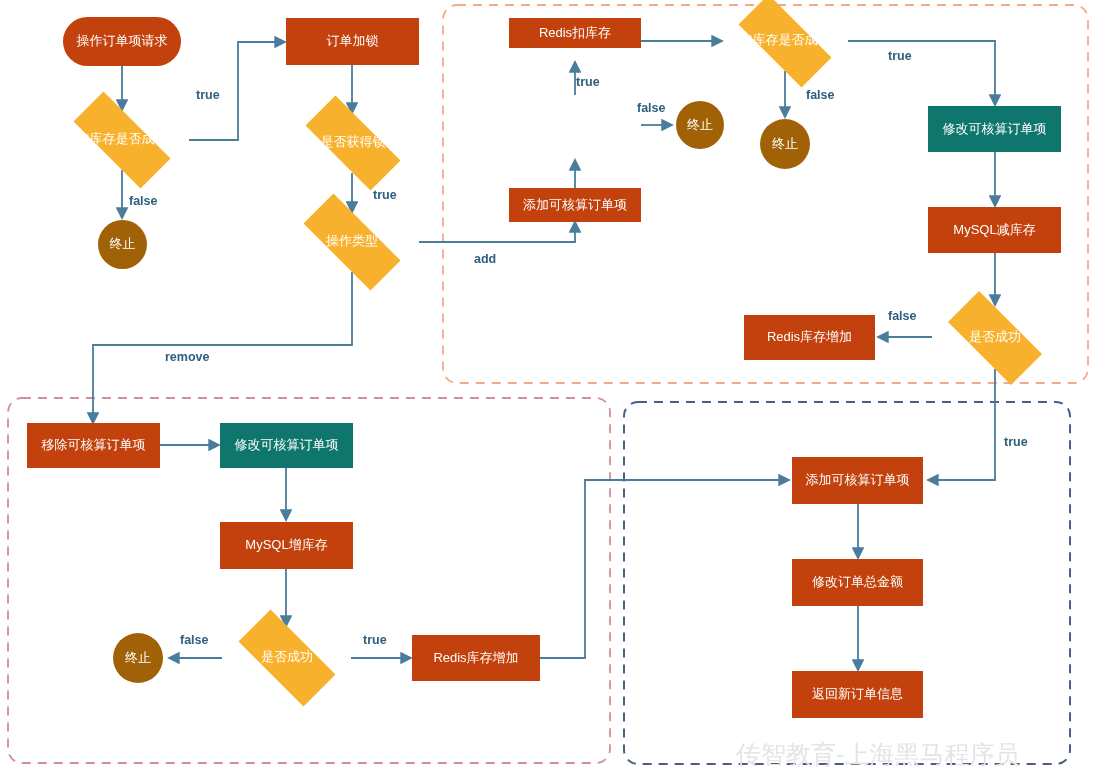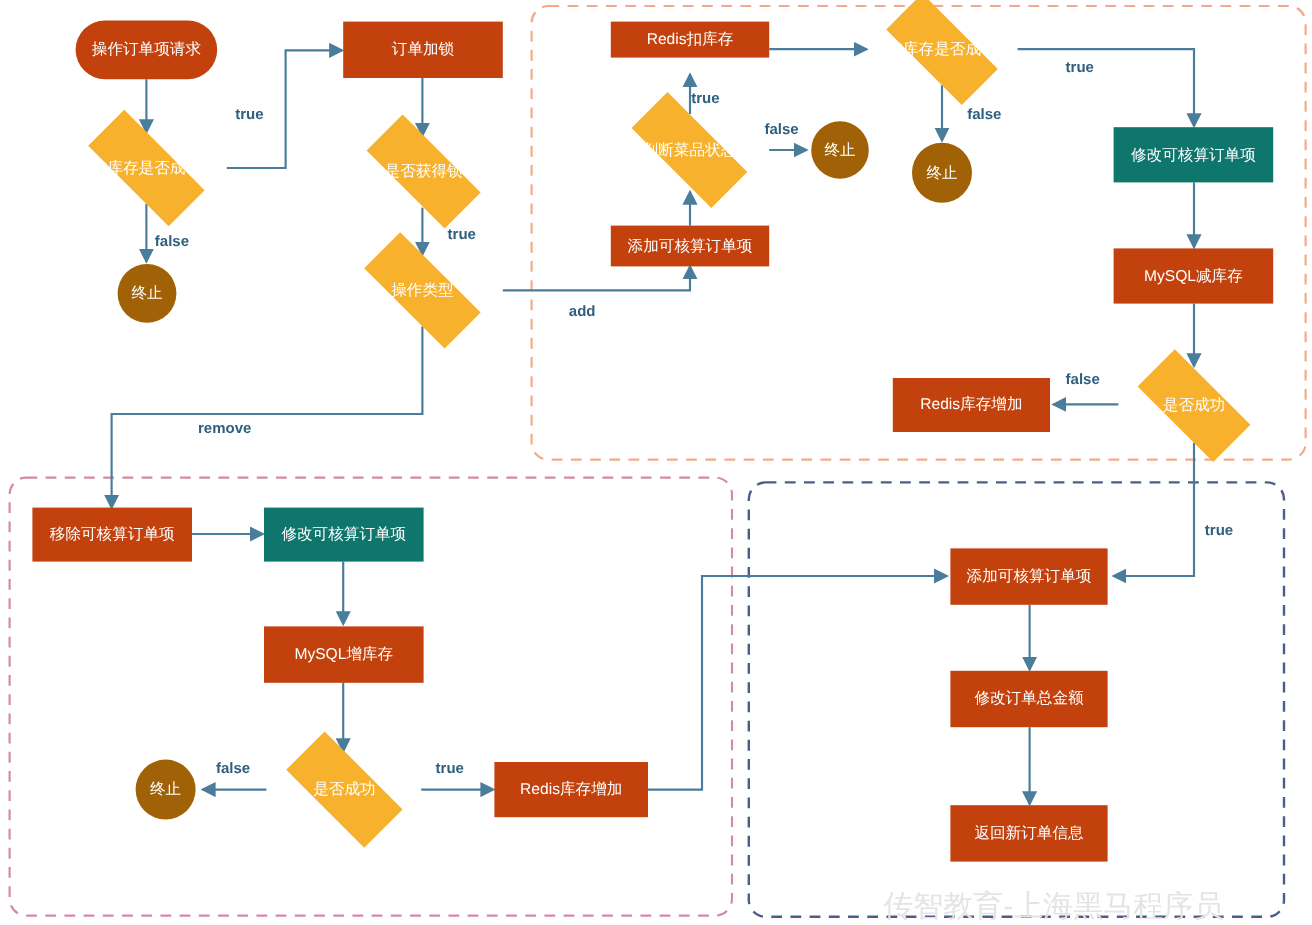--- a/index.html
+++ b/index.html
@@ -5,21 +5,21 @@
   html,body{margin:0;padding:0;background:#ffffff;}
   body{font-family:"Liberation Sans","DejaVu Sans",sans-serif;}
   #canvas{position:relative;width:1093px;height:771px;background:#ffffff;overflow:hidden;}
   svg.layer{position:absolute;left:0;top:0;width:1093px;height:771px;}
   .node{position:absolute;display:flex;align-items:center;justify-content:center;
         color:#ffffff;text-align:center;line-height:1.15;box-sizing:border-box;}
   .n-rect{background:#c2410c;font-size:13px;}
   .n-rect-orange{background:#0f766e;font-size:13px;}
   .n-stadium{background:#c2410c;border-radius:999px;font-size:13px;}
   .n-circle{background:#a16207;border-radius:50%;font-size:13px;}
-  .n-diamond{font-size:13px;}
+  .n-diamond{font-size:13px;font-family:Liberation Mono, monospace;}
   .n-diamond .dshape{position:absolute;left:0;top:0;width:100%;height:100%;
         background:#F8B12C;transform:rotate(45deg) scale(0.7071);}
   .n-diamond .dlabel{position:relative;z-index:2;}
   .edge-label{position:absolute;color:#2E5F7E;font-size:12.5px;font-weight:bold;
         white-space:nowrap;}
   .watermark{position:absolute;color:#E4E4E4;font-size:25px;white-space:nowrap;
         font-family:"DejaVu Serif",serif;}
 </style>
 </head>
 <body>
@@ -116,24 +116,20 @@
 
   <div class="node n-diamond" style="left:285px;top:212px;width:134px;height:60px;">
     <span class="dshape"></span>
     <span class="dlabel">操作类型</span>
   </div>
 
   <div class="node n-rect" style="left:509px;top:188px;width:132px;height:34px;">
     <span>添加可核算订单项</span>
   </div>
 
-  <div class="node n-diamond" style="left:508px;top:95px;width:133px;height:60px;">
-    <span class="dshape"></span>
-    <span class="dlabel">判断菜品状态</span>
-  </div>
 
   <div class="node n-circle" style="left:676px;top:101px;width:48px;height:48px;">
     <span>终止</span>
   </div>
 
   <div class="node n-rect" style="left:509px;top:18px;width:132px;height:30px;">
     <span>Redis扣库存</span>
   </div>
 
   <div class="node n-diamond" style="left:722px;top:11px;width:126px;height:60px;">

